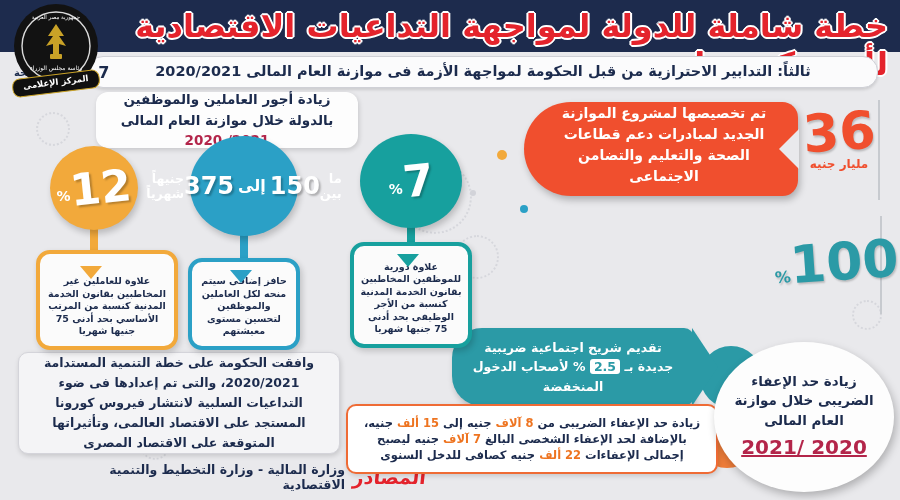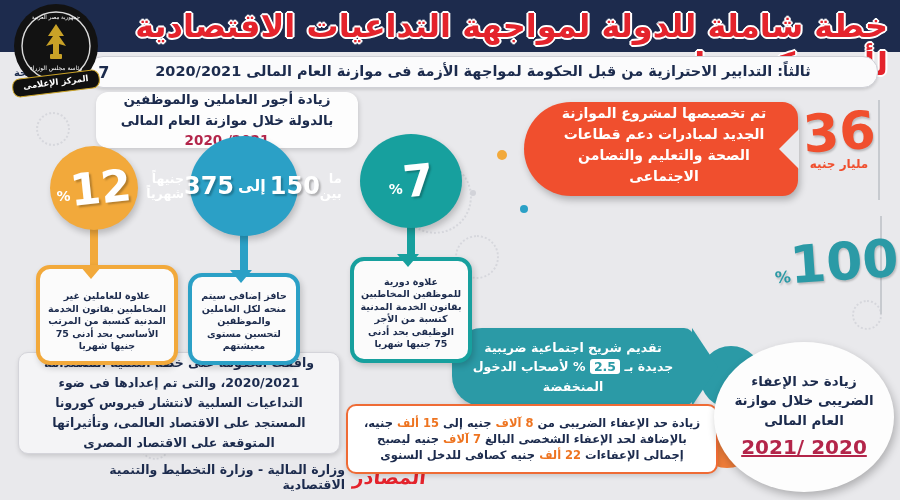--- a/index.html
+++ b/index.html
@@ -39,21 +39,21 @@
   .big-num{display:flex;direction:ltr;align-items:flex-end;justify-content:center;line-height:.95;}
   .big-num .pct{font-size:14px;margin-bottom:6px;}
   .big-num .val{font-size:44px;font-weight:700;transform:rotate(-6deg);
       text-shadow:2px 2px 2px rgba(0,0,0,.25);}
   .stem{position:absolute;width:8px;z-index:2;}
   .arrow{position:absolute;width:0;height:0;border-left:11px solid transparent;
       border-right:11px solid transparent;border-top:13px solid #000;z-index:4;}
   .callout{position:absolute;background:#fbfbfb;border-radius:14px;border:4px solid #000;
       box-shadow:2px 3px 6px rgba(0,0,0,.18);box-sizing:border-box;z-index:3;
       display:flex;align-items:flex-end;justify-content:center;text-align:center;
-      font-size:9.5px;font-weight:700;color:#1c2b4d;line-height:1.32;padding:6px 6px 8px;margin-top:15px;}
+      font-size:9.5px;font-weight:700;color:#1c2b4d;line-height:1.32;padding:6px 6px 8px;}
   .c-yellow{border-color:#f2a93b;}  .bg-yellow{background:#f2a93b;}
   .c-blue{border-color:#2ba0c6;}    .bg-blue{background:#2ba0c6;}
   .c-teal{border-color:#17a09e;}    .bg-teal{background:#17a09e;}
   .a-yellow{border-top-color:#f2a93b;} .a-blue{border-top-color:#2ba0c6;} .a-teal{border-top-color:#17a09e;}
   .range-line{display:flex;direction:rtl;align-items:center;gap:4px;line-height:1;}
   .range-line .rv{font-size:24px;text-shadow:2px 2px 2px rgba(0,0,0,.25);}
   .range-line .rl{font-size:16px;}
   .small-line{font-size:12.5px;}
   
   .ribbon{position:absolute;width:274px;border-radius:48px 16px 16px 48px;color:#fff;

